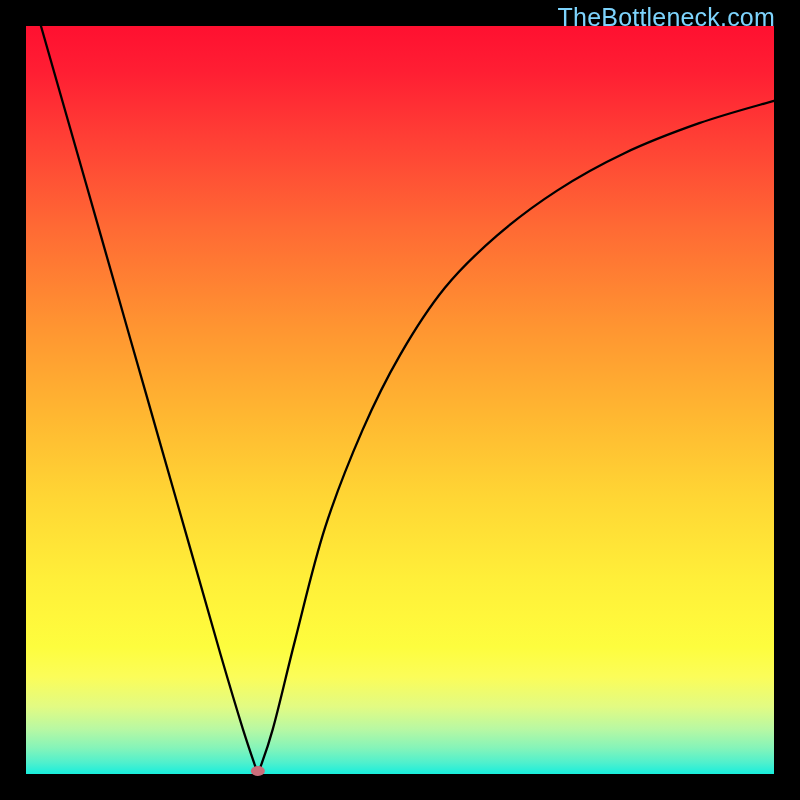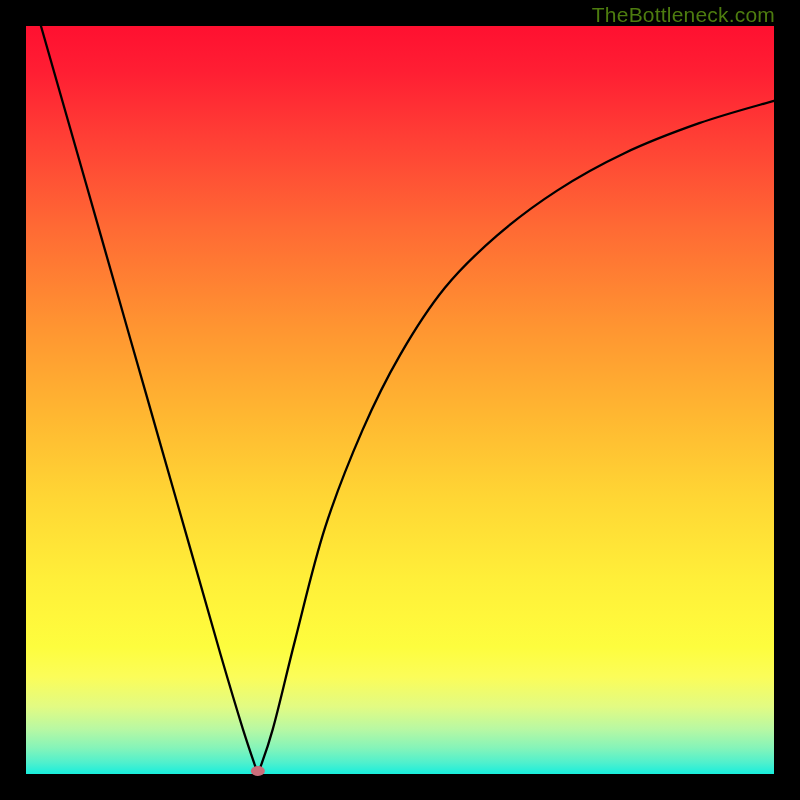--- a/index.html
+++ b/index.html
@@ -50,23 +50,23 @@
   }
   .dot {
     fill: #cb6d7a;
     stroke: none;
   }
   .watermark {
     position: absolute;
     top: 3px;
     right: 25px;
     font-family: Arial, Helvetica, sans-serif;
-    font-size: 21px;
+    font-size: 25px;
     font-weight: 400;
-    color: #4d7c0f;
+    color: #7dd3fc;
     letter-spacing: 0.2px;
     text-align: right;
   }
 </style>
 </head>
 <body>
 
 <div class="frame">
 
   <div class="plot-area">

